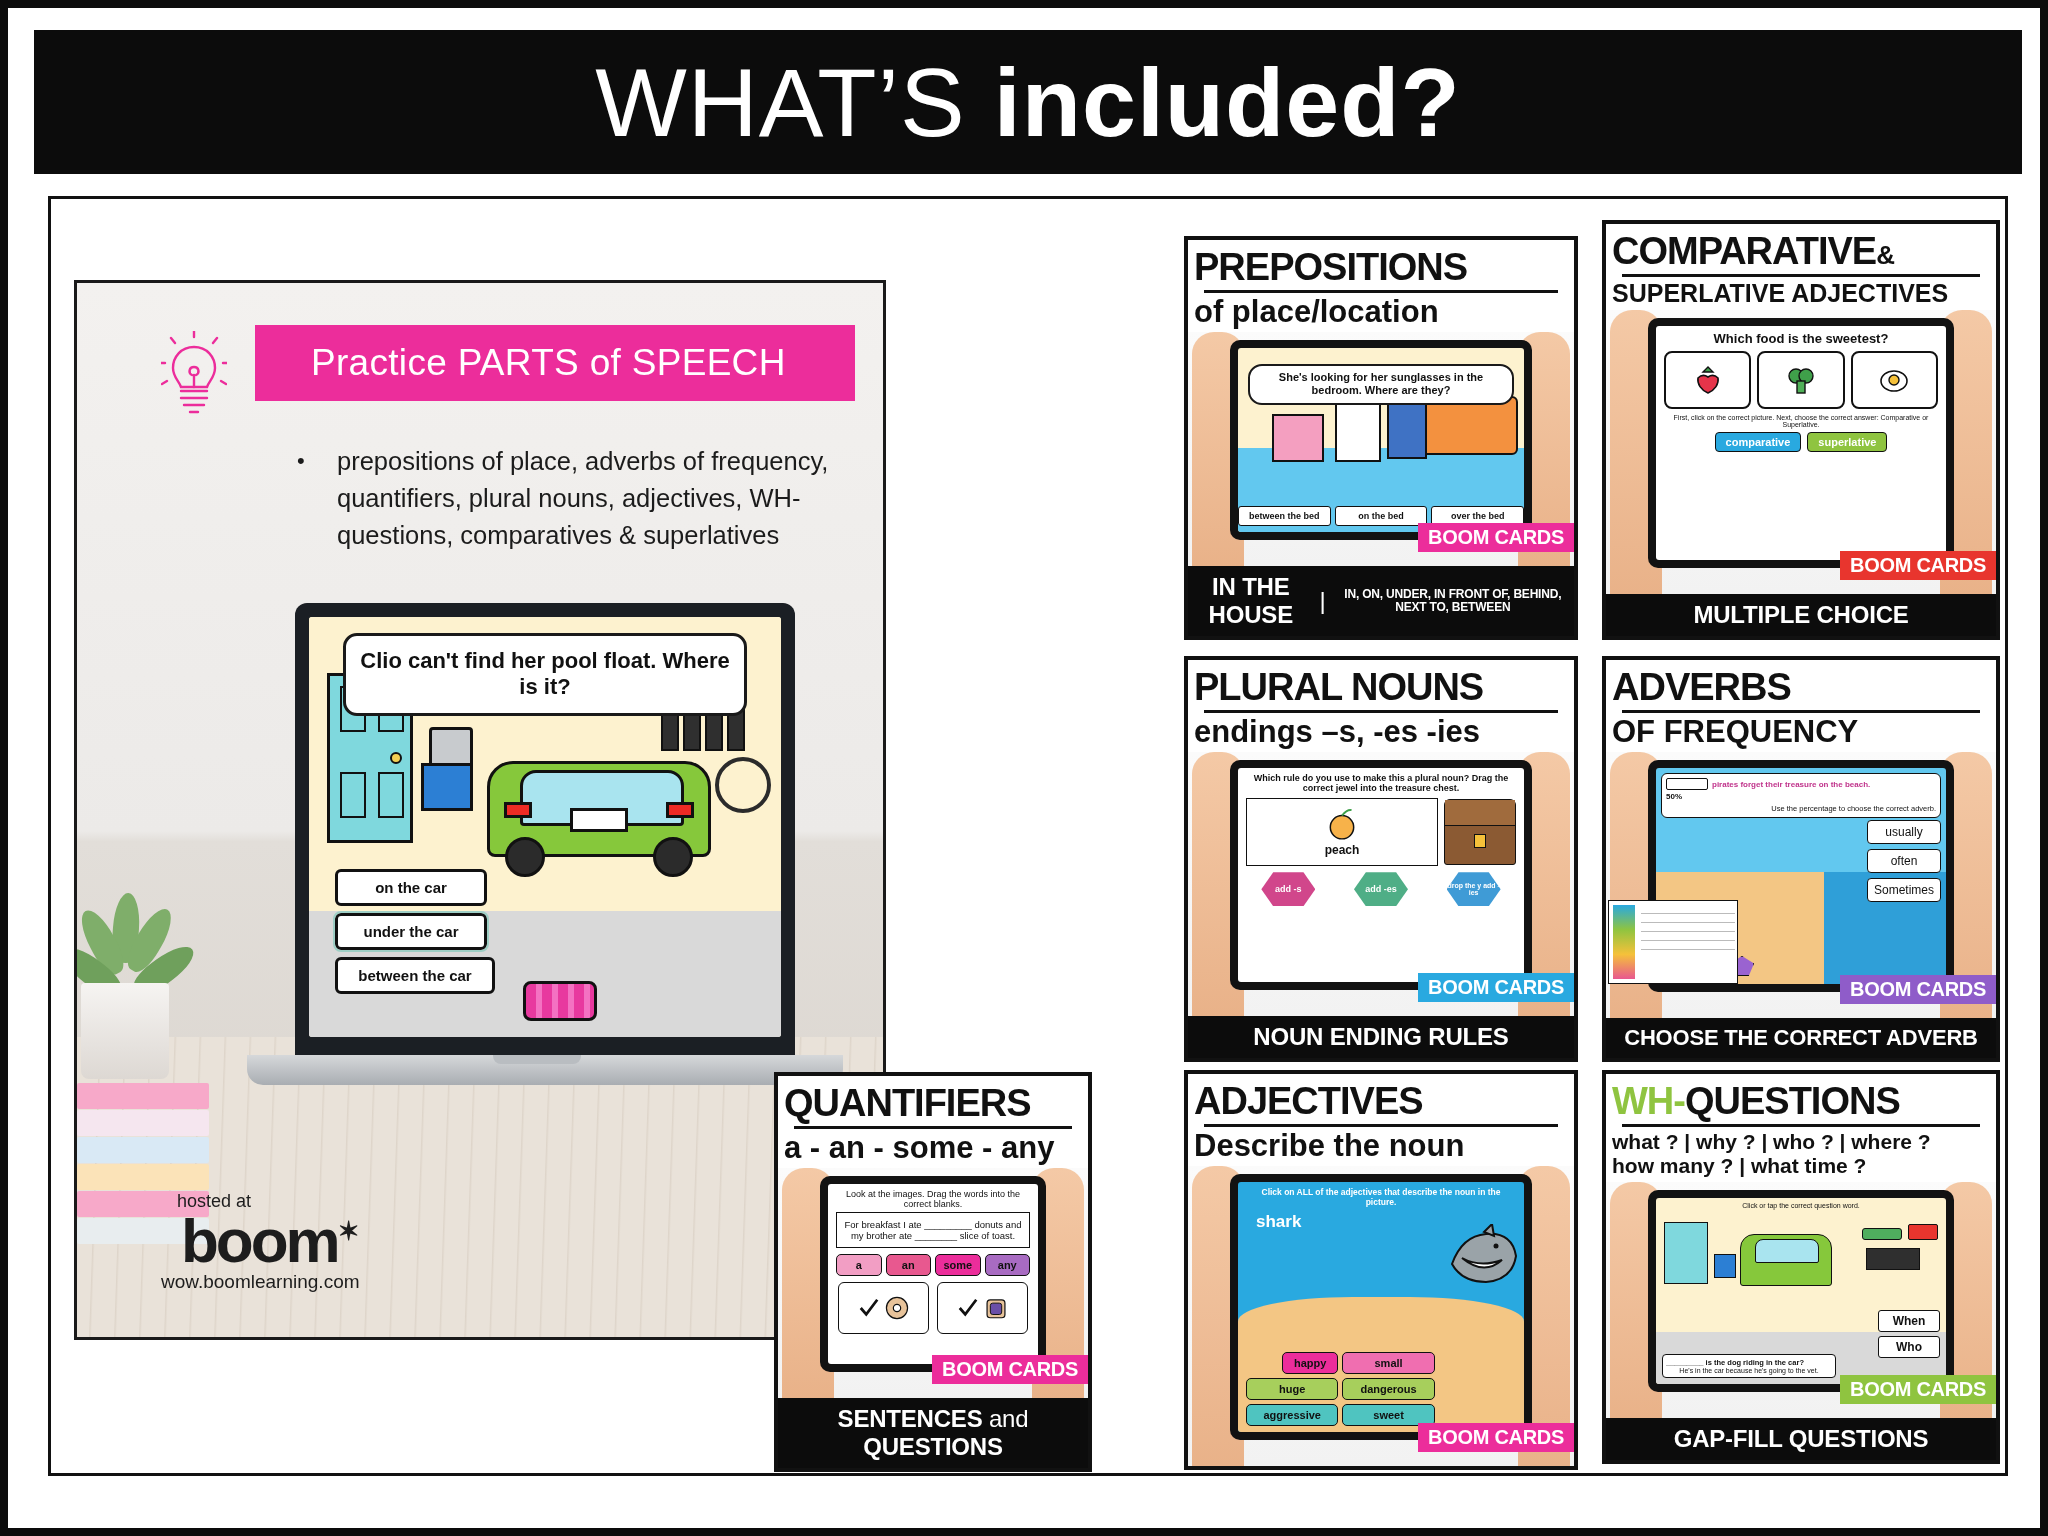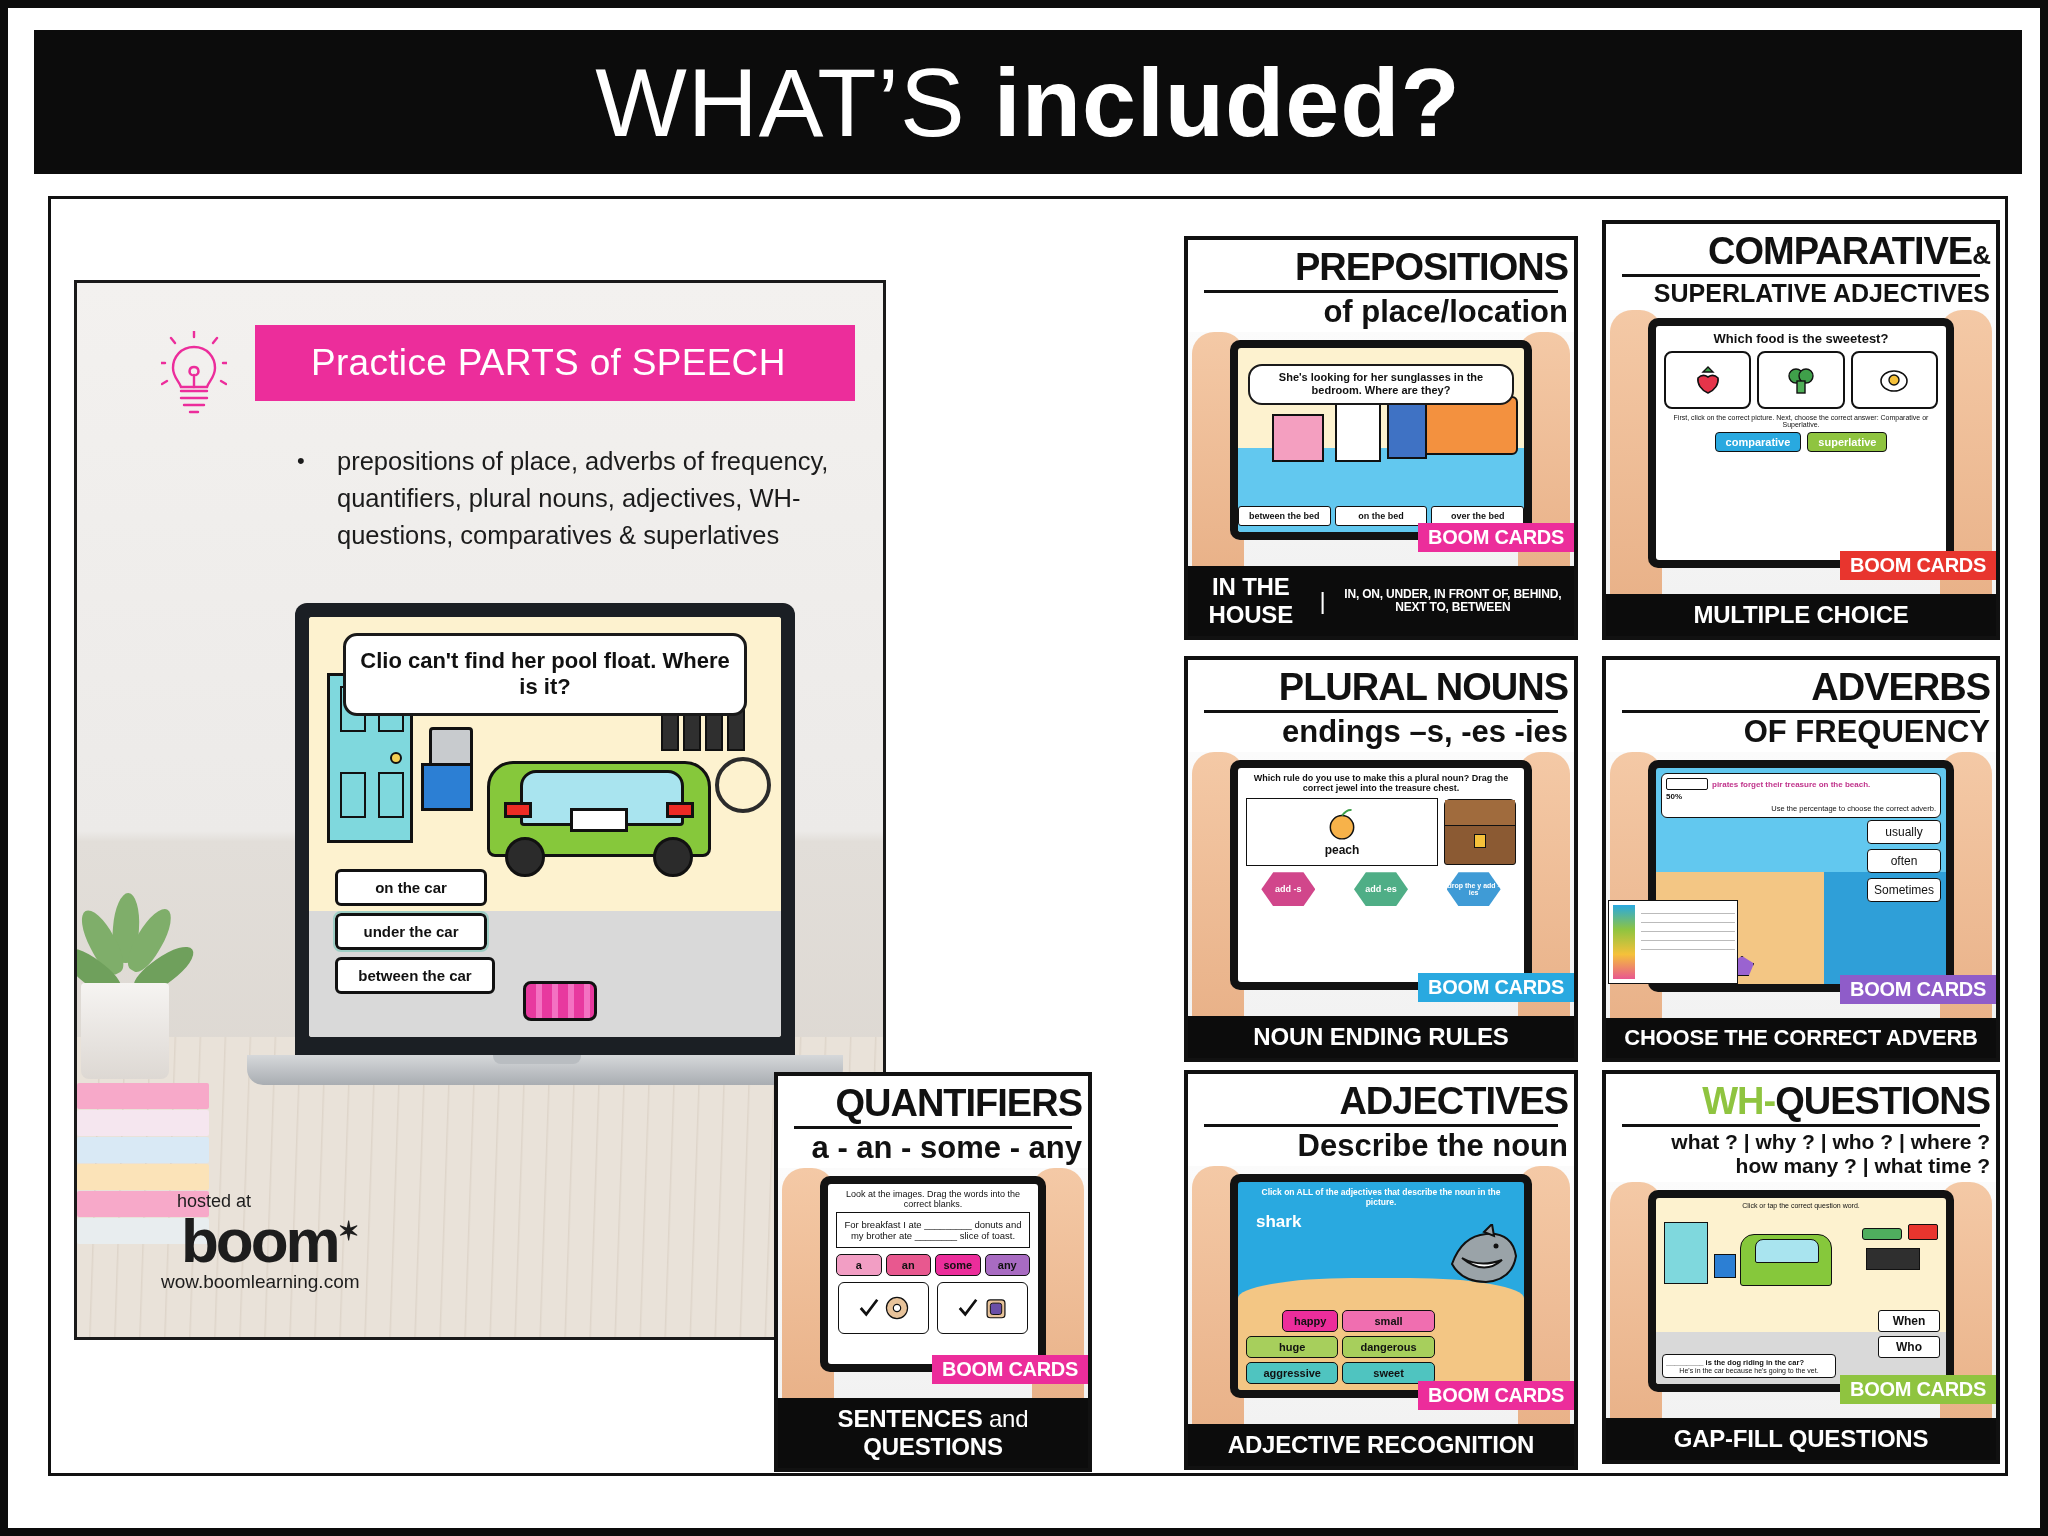--- a/index.html
+++ b/index.html
@@ -99,21 +99,21 @@
   
   #boomlogo { position:absolute; left:84px; bottom:44px; width:260px; color:#1d1d1d; }
   #boomlogo .hosted { font-size:18px; margin-left:16px; }
   #boomlogo .word   { font-size:62px; font-weight:800; letter-spacing:-3px; line-height:.92;margin-left:20px; }
   #boomlogo .url    { font-size:19px; margin-top:2px; }
   #boomlogo .star   { font-size:26px; vertical-align:super; }
 
   
   .card { position:absolute; background:#fff; border:4px solid #111; overflow:hidden;
           display:flex; flex-direction:column; }
-  .card .head { padding:8px 6px 4px; text-align:right; }
+  .card .head { padding:8px 6px 4px; text-align:left; }
   .card .h1 { font-size:38px; font-weight:800; letter-spacing:-1px; line-height:1.02; color:#111; }
   .card .h1 .amp { font-size:26px; font-weight:700; }
   .card .h1 .wh { color:#8fc440; }
   .card .rule { height:3px; background:#111; margin:3px 10px; }
   .card .h2 { font-size:31px; font-weight:700; line-height:1.05; color:#111; }
   .card .h2.sm { font-size:25px; font-weight:700; }
   .card .h2.xs { font-size:21px; font-weight:700; line-height:1.15; }
   .card .photo { position:relative; flex:1;
                  background:linear-gradient(180deg,#fbfbfb,#f2f2f2); overflow:hidden; }
   .hand { position:absolute; bottom:0; width:52px; height:100%;
@@ -499,21 +499,20 @@
             <div class="adjbtn" style="background:#f06eb0;">small</div>
             <div class="adjbtn" style="background:#a7cf5c;">huge</div>
             <div class="adjbtn" style="background:#a7cf5c;">dangerous</div>
             <div class="adjbtn" style="background:#4fc4c0;">aggressive</div>
             <div class="adjbtn" style="background:#4fc4c0;">sweet</div>
           </div>
         </div>
       </div>
       <div class="badge" style="background:#ec2d9b;">BOOM CARDS</div>
     </div>
-    <div class="foot">ADJECTIVE RECOGNITION</div>
   </div>
 
   <div class="card" style="left:1594px;top:1062px;width:398px;height:394px;">
     <div class="head">
       <div class="h1"><span class="wh">WH-</span><span>QUESTIONS</span></div>
       <div class="rule"></div>
       <div class="h2 xs">what ?  |  why ?  |  who ?  |  where ?</div>
       <div class="h2 xs">how many ?  |  what  time ?</div>
     </div>
     <div class="photo">

